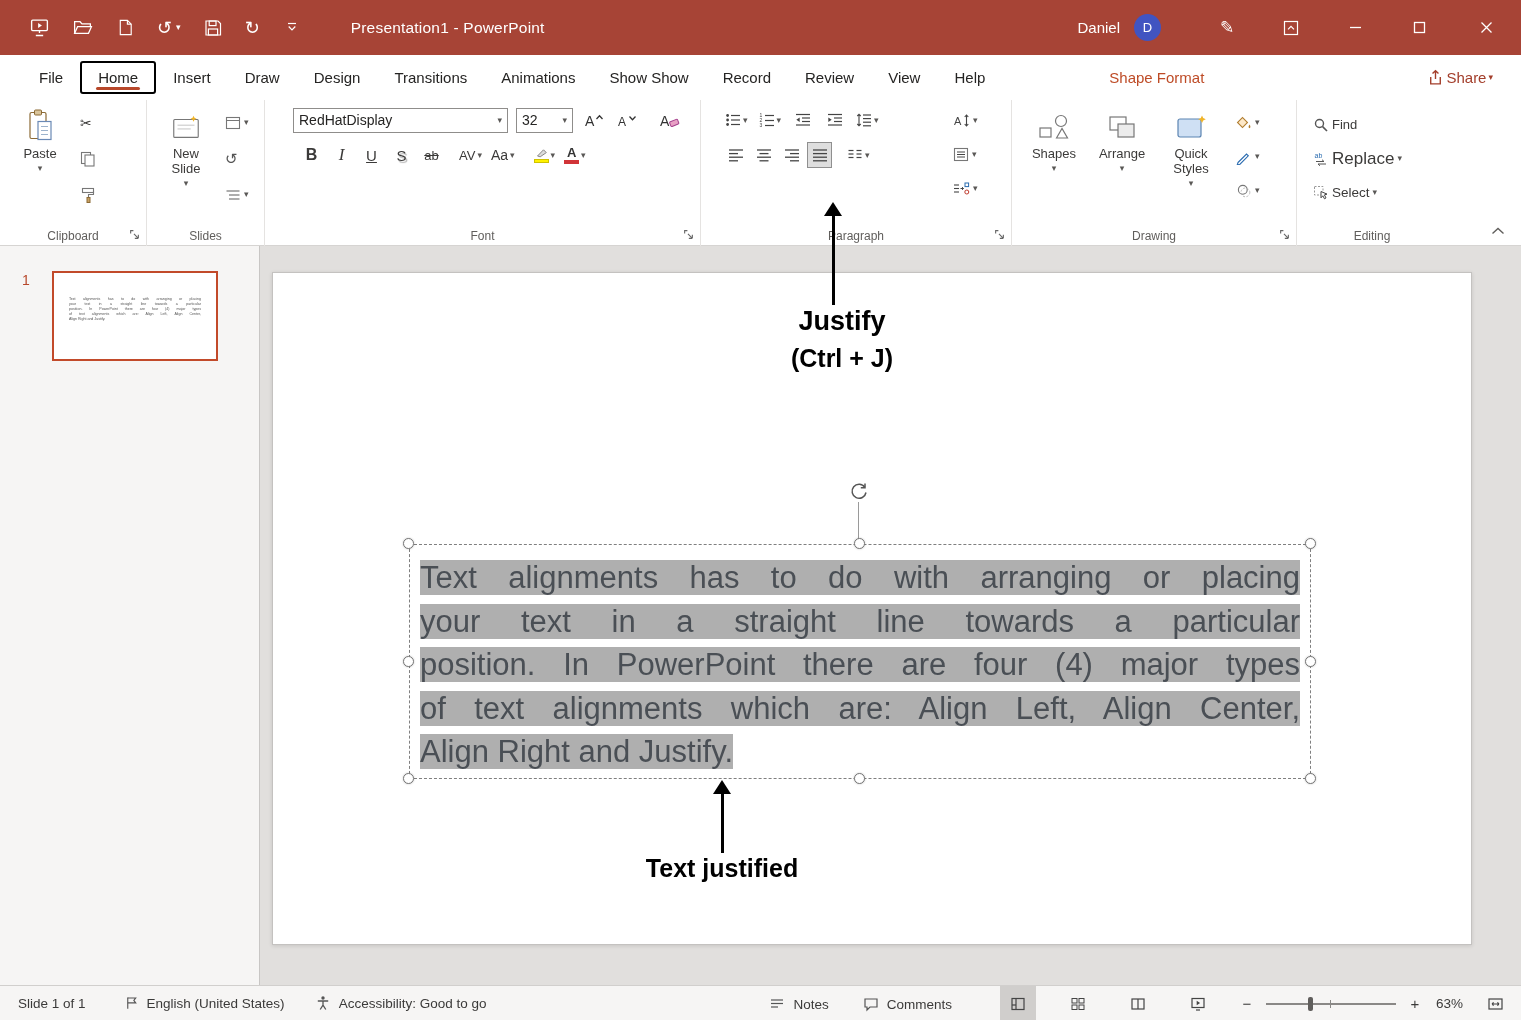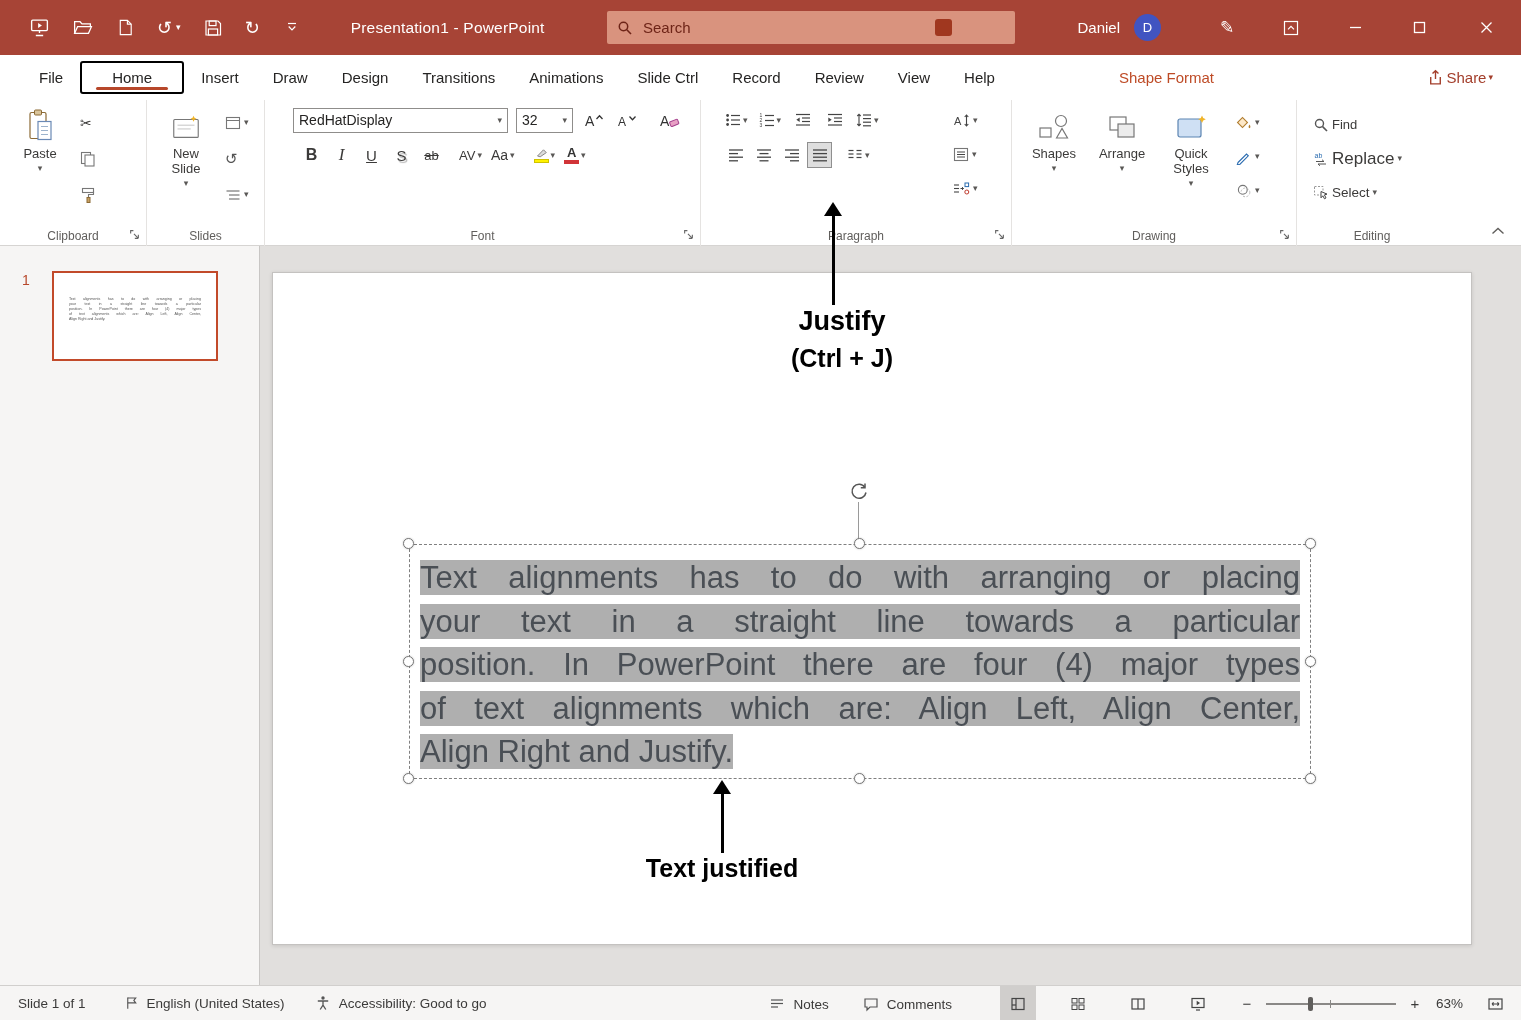--- a/index.html
+++ b/index.html
@@ -17,21 +17,21 @@
 .searchbox{position:absolute;left:607px;top:11px;width:408px;height:33px;background:#D9937E;border-radius:2px;display:flex;align-items:center;padding:0 10px;gap:10px;color:#6E2417}
 .searchbox .stext{font-size:15px;color:#6E2417}
 .sbadge{position:absolute;left:328px;top:8px;width:17px;height:17px;background:#A0371F;border-radius:3px}
 .tb-right{position:absolute;right:0;top:0;height:55px;display:flex;align-items:center}
 .uname{font-size:15px;margin-right:14px}
 .avatar{width:27px;height:27px;border-radius:50%;background:#4154C1;color:#fff;font-size:13px;display:flex;align-items:center;justify-content:center;margin-right:34px}
 .tbbtn{width:64px;height:55px;display:flex;align-items:center;justify-content:center}
 
 .menubar{position:absolute;left:0;top:55px;width:1521px;height:45px;background:#fff;display:flex;align-items:center;font-size:15px;color:#252423}
 .mtab{padding:8px 17px;position:relative;white-space:nowrap;cursor:default}
-.mtab.active{border:2px solid #000;border-radius:3px;padding:6px 30px;font-weight:400}
+.mtab.active{border:2px solid #000;border-radius:3px;padding:6px 16px;font-weight:400}
 .mtab.active .underl{position:absolute;left:14px;right:14px;bottom:2px;height:3px;background:#B7472A;border-radius:2px}
 .mtab.ctx{color:#BE4B26;margin-left:90px}
 .sharebtn{position:absolute;right:28px;display:flex;align-items:center;gap:2px;color:#A33E2B;font-size:15px}
 
 .ribbon{position:absolute;left:0;top:100px;width:1521px;height:146px;background:#fff;border-bottom:1px solid #D6D4D2}
 .rgroup{position:absolute;top:0;height:146px;border-right:1px solid #E5E3E1}
 .glabel{position:absolute;bottom:3px;left:0;right:0;text-align:center;font-size:12px;color:#605E5C}
 .launcher{position:absolute;right:5px;bottom:5px;width:12px;height:12px}
 .bb{position:absolute;top:5px;width:60px;display:flex;flex-direction:column;align-items:center;gap:3px;font-size:13px;color:#3b3a39;text-align:center;line-height:15px}
 .bb .bicon{height:38px;display:flex;align-items:flex-end}
@@ -121,30 +121,20 @@
     <span class="glyphw">↻</span>
     <span class="ic">
       <svg width="12" height="11" viewBox="0 0 12 11">
           <line x1="2" y1="1.5" x2="10" y2="1.5" stroke="#fff" stroke-width="1.2"></line>
           <path d="M2.7 4.5 L6 7.8 L9.3 4.5" fill="none" stroke="#fff" stroke-width="1.2"></path>
         </svg>
     </span>
   </div>
   <span class="wtitle">Presentation1 - PowerPoint</span>
 
-  <div class="searchbox">
-    <span class="ic">
-      <svg width="16" height="16" viewBox="0 0 16 16">
-          <circle cx="6.5" cy="6.5" r="4.2" fill="none" stroke="#6E2417" stroke-width="1.5"></circle>
-          <line x1="9.8" y1="9.8" x2="14" y2="14" stroke="#6E2417" stroke-width="1.6"></line>
-        </svg>
-    </span>
-    <span class="stext">Search</span>
-    <span class="sbadge"></span>
-  </div>
 
   <div class="tb-right">
     <span class="uname">Daniel</span>
     <span class="avatar">D</span>
     <span class="tbbtn">
       <span class="glyphw" style="font-size:17px">✎</span>
     </span>
     <span class="tbbtn">
       <svg width="18" height="18" viewBox="0 0 18 18">
           <rect x="2.5" y="2.5" width="13" height="13" fill="none" stroke="#fff" stroke-width="1.2"></rect>
@@ -170,21 +160,21 @@
 </div>
 
 <div class="menubar" style="padding-left:22px">
   <span class="mtab">File</span>
   <span class="mtab active"><span>Home</span><span class="underl"></span></span>
   <span class="mtab">Insert</span>
   <span class="mtab">Draw</span>
   <span class="mtab">Design</span>
   <span class="mtab">Transitions</span>
   <span class="mtab">Animations</span>
-  <span class="mtab">Slide Ctrl</span>
+  <span class="mtab">Show Show</span>
   <span class="mtab">Record</span>
   <span class="mtab">Review</span>
   <span class="mtab">View</span>
   <span class="mtab">Help</span>
   <span class="mtab ctx">Shape Format</span>
   <span class="sharebtn">
     <svg width="17" height="17" viewBox="0 0 16 16">
         <path d="M8 1.8 v7.5 M5.2 4.3 L8 1.6 l2.8 2.7" stroke="#A33E2B" stroke-width="1.3" fill="none"></path>
         <path d="M3.5 7.5 v6.5 h9 V7.5" stroke="#A33E2B" stroke-width="1.3" fill="none"></path>
       </svg>

